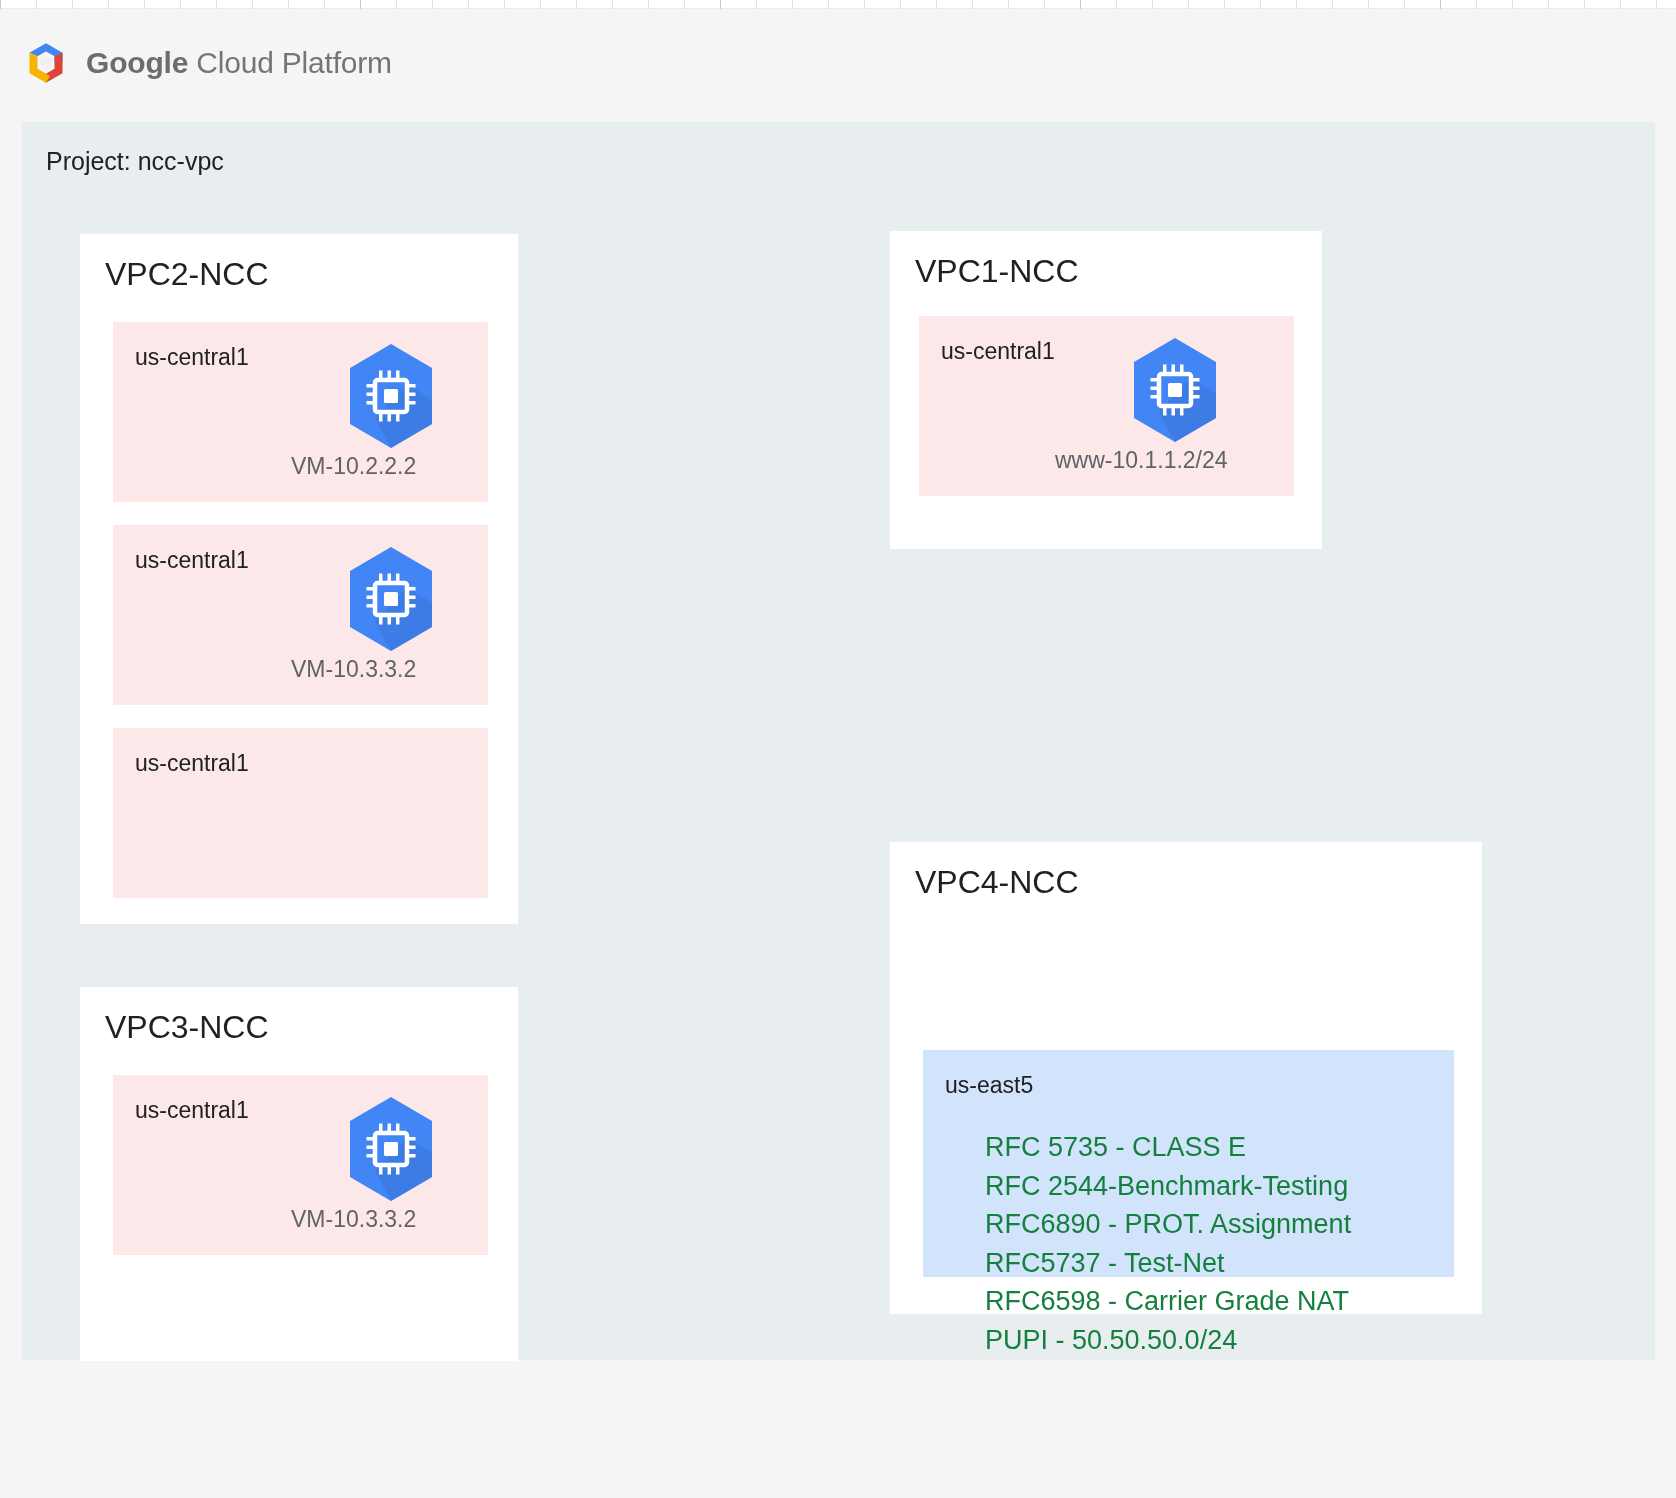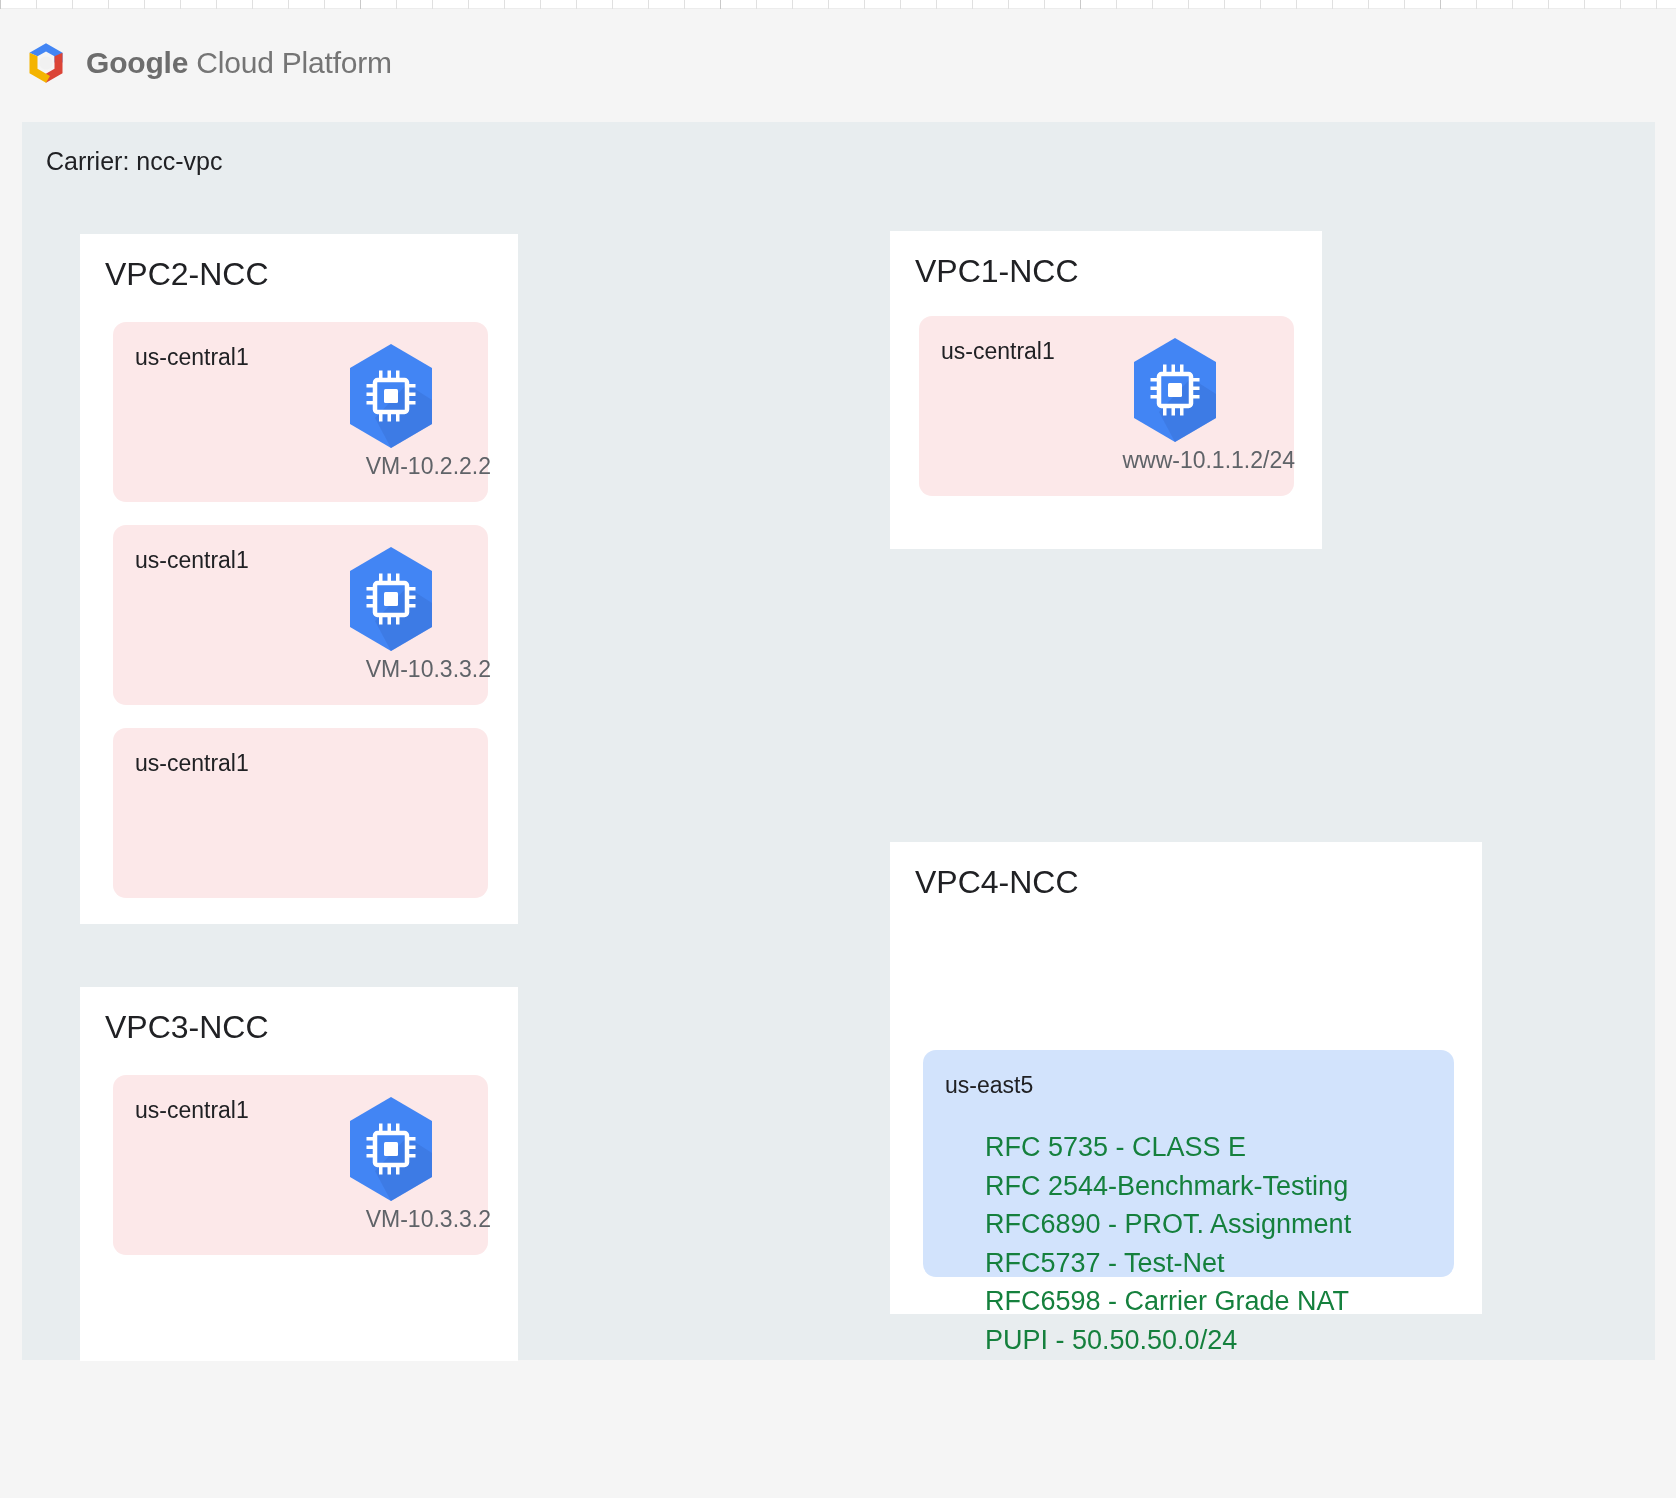--- a/index.html
+++ b/index.html
@@ -80,40 +80,39 @@
     top: 22px; left: 25px;
     font-size: 32px;
     color: #202124;
     white-space: nowrap;
   }
 
   
   .subnet {
     position: absolute;
     background: #fce8e9;
-    border-radius: 13px;
   }
   .subnet.blue { background: #d2e3fc; }
   .subnet-region {
     position: absolute;
     top: 22px; left: 22px;
     font-size: 23px;
     color: #202124;
     white-space: nowrap;
   }
 
   
   .vm-icon { position: absolute; }
   .vm-icon svg { display: block; }
   .vm-label {
     position: absolute;
     font-size: 23px;
     color: #5f6368;
     white-space: nowrap;
-    text-align: right;
+    text-align: left;
   }
 
   
   .range-text {
     position: absolute;
     width: 100%;
     left: 0;
     text-align: center;
     font-size: 27px;
     line-height: 40px;
@@ -193,21 +192,21 @@
       <circle cx="23" cy="23" r="6.6" fill="#f1f1f1"></circle>
     </svg>
   </div>
   <div class="gcp-wordmark">
     <span class="bold">Google</span><span> Cloud Platform</span>
   </div>
 </div>
 
 <div class="project-canvas">
 
-  <div class="project-title">Carrier: ncc-vpc</div>
+  <div class="project-title">Project: ncc-vpc</div>
 
   <div class="vpc-card" style="top:112px; left:58px; width:438px; height:690px;">
     <div class="vpc-title">VPC2-NCC</div>
 
     <div class="subnet" style="top:88px; left:33px; width:375px; height:180px;">
       <div class="subnet-region">us-central1</div>
       <div class="vm-icon" style="top:18px; left:228px;">
         <svg width="100" height="112" viewBox="0 0 100 112">
           <path d="M50 4 L91 28 L91 84 L50 108 L9 84 L9 28 Z" fill="#4285f4"></path>
           <path d="M50 108 L91 84 L91 60 L66 44 L34 78 Z" fill="#3a73d8" opacity="0.55"></path>

